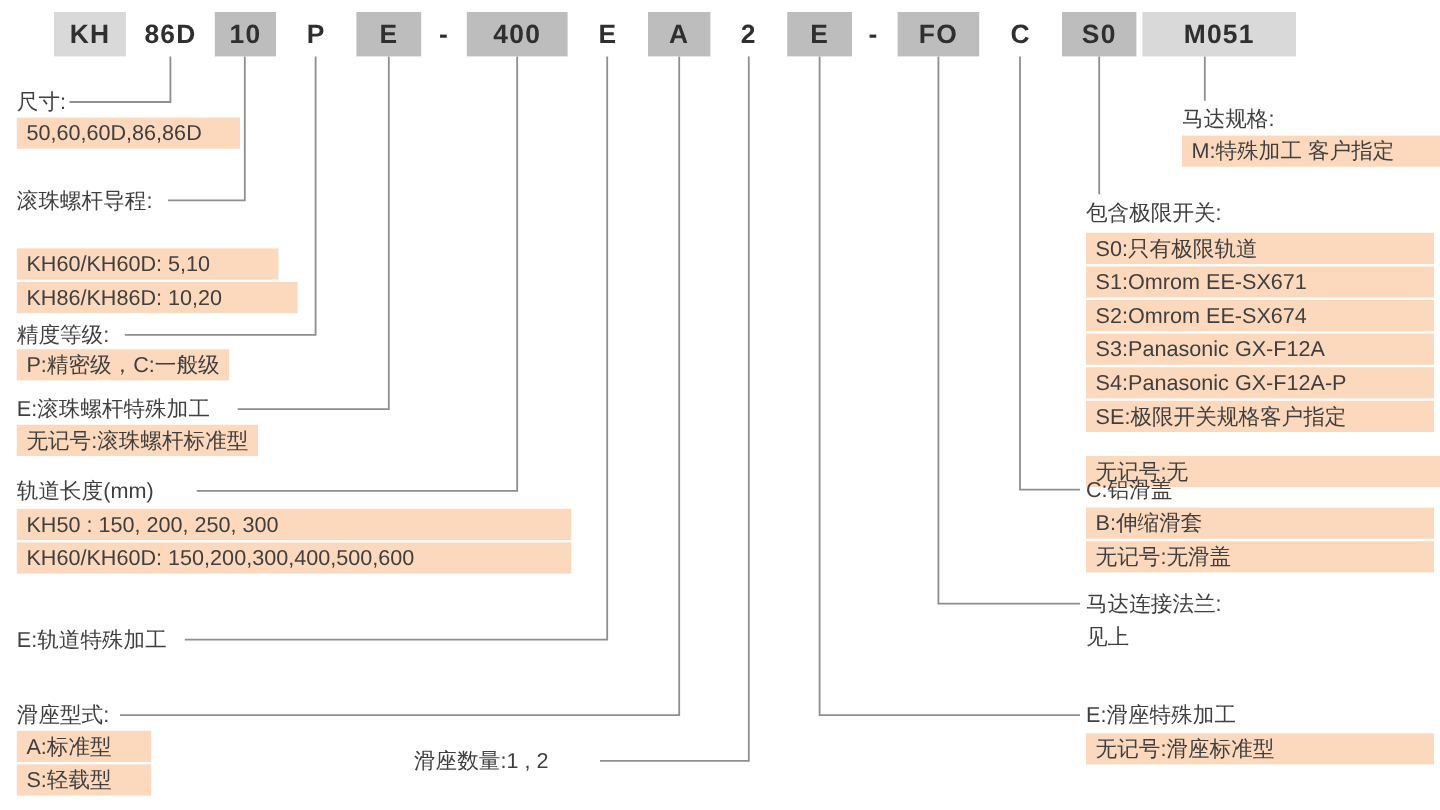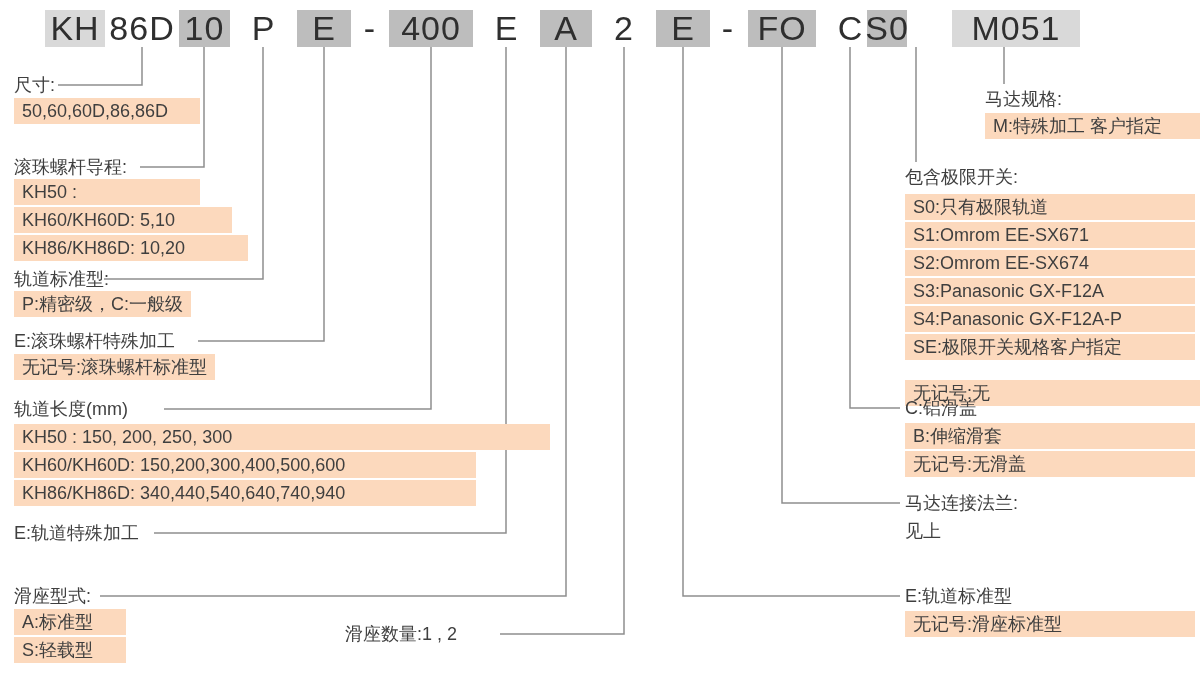--- a/index.html
+++ b/index.html
@@ -10,21 +10,21 @@
     overflow: hidden;
     font-family: "Liberation Sans", "DejaVu Sans", sans-serif;
   }
   .stage { position: absolute; inset: 0; width: 1200px; height: 675px; }
   .connectors { position: absolute; left: 0; top: 0; }
   .conn { fill: none; stroke: var(--line, #8e8e8e); stroke-width: 1.5; }
 
   .seg {
     position: absolute; top: 10px; height: 37px;
     display: flex; align-items: center; justify-content: center;
-    font-size: 34px; font-weight: 400; color: #2f2f2f; letter-spacing: 1px;
+    font-size: 22px; font-weight: 700; color: #2f2f2f; letter-spacing: 1px;
   }
   .seg.light { background: var(--box-light, #d9d9d9); }
   .seg.gray  { background: var(--box-gray, #bdbdbd); }
 
   .lbl {
     position: absolute; font-size: 18px; line-height: 22px;
     color: var(--text, #3f3f3f); white-space: nowrap; font-weight: 500;
   }
   .hl {
     position: absolute; font-size: 18px; line-height: 22px;
@@ -60,41 +60,39 @@
   <div class="seg gray" style="left:297px;width:54px">E</div>
   <div class="seg" style="left:355px;width:30px">-</div>
   <div class="seg gray" style="left:389px;width:84px">400</div>
   <div class="seg" style="left:479px;width:55px">E</div>
   <div class="seg gray" style="left:540px;width:52px">A</div>
   <div class="seg" style="left:597px;width:54px">2</div>
   <div class="seg gray" style="left:656px;width:54px">E</div>
   <div class="seg" style="left:713px;width:30px">-</div>
   <div class="seg gray" style="left:748px;width:68px">FO</div>
   <div class="seg" style="left:822px;width:57px">C</div>
-  <div class="seg gray" style="left:867px;width:40px">S0</div>
+  <div class="seg gray" style="left:885px;width:62px">S0</div>
   <div class="seg light" style="left:952px;width:128px">M051</div>
 
   <div class="lbl" style="left:14px;top:74px">尺寸:</div>
   <div class="hl" style="left:14px;top:98px;min-width:186px">50,60,60D,86,86D</div>
 
   <div class="lbl" style="left:14px;top:156px">滚珠螺杆导程:</div>
-  <div class="hl" style="left:14px;top:179px;min-width:186px">KH50 :</div>
   <div class="hl" style="left:14px;top:207px;min-width:218px">KH60/KH60D: 5,10</div>
   <div class="hl" style="left:14px;top:235px;min-width:234px">KH86/KH86D: 10,20</div>
 
-  <div class="lbl" style="left:14px;top:268px">轨道标准型:</div>
+  <div class="lbl" style="left:14px;top:268px">精度等级:</div>
   <div class="hl" style="left:14px;top:291px">P:精密级，C:一般级</div>
 
   <div class="lbl" style="left:14px;top:330px">E:滚珠螺杆特殊加工</div>
   <div class="hl" style="left:14px;top:354px">无记号:滚珠螺杆标准型</div>
 
   <div class="lbl" style="left:14px;top:398px">轨道长度(mm)</div>
-  <div class="hl" style="left:14px;top:424px;width:536px">KH50 : 150, 200, 250, 300</div>
+  <div class="hl" style="left:14px;top:424px;width:462px">KH50 : 150, 200, 250, 300</div>
   <div class="hl" style="left:14px;top:452px;width:462px">KH60/KH60D: 150,200,300,400,500,600</div>
-  <div class="hl" style="left:14px;top:480px;width:462px">KH86/KH86D: 340,440,540,640,740,940</div>
 
   <div class="lbl" style="left:14px;top:522px">E:轨道特殊加工</div>
 
   <div class="lbl" style="left:14px;top:585px">滑座型式:</div>
   <div class="hl" style="left:14px;top:609px;min-width:112px">A:标准型</div>
   <div class="hl" style="left:14px;top:637px;min-width:112px">S:轻载型</div>
 
   <div class="lbl" style="left:345px;top:623px">滑座数量:1 , 2</div>
 
   <div class="lbl" style="left:985px;top:88px">马达规格:</div>
@@ -109,16 +107,16 @@
   <div class="hl" style="left:905px;top:334px;width:290px">SE:极限开关规格客户指定</div>
   <div class="hl" style="left:905px;top:380px;width:350px">无记号:无</div>
 
   <div class="lbl" style="left:905px;top:397px">C:铝滑盖</div>
   <div class="hl" style="left:905px;top:451px;width:290px">无记号:无滑盖</div>
   <div class="hl" style="left:905px;top:423px;width:290px">B:伸缩滑套</div>
 
   <div class="lbl" style="left:905px;top:492px">马达连接法兰:</div>
   <div class="lbl" style="left:905px;top:520px">见上</div>
 
-  <div class="lbl" style="left:905px;top:585px">E:轨道标准型</div>
+  <div class="lbl" style="left:905px;top:585px">E:滑座特殊加工</div>
   <div class="hl" style="left:905px;top:611px;width:290px">无记号:滑座标准型</div>
 
 </div>
 
 </body></html>

